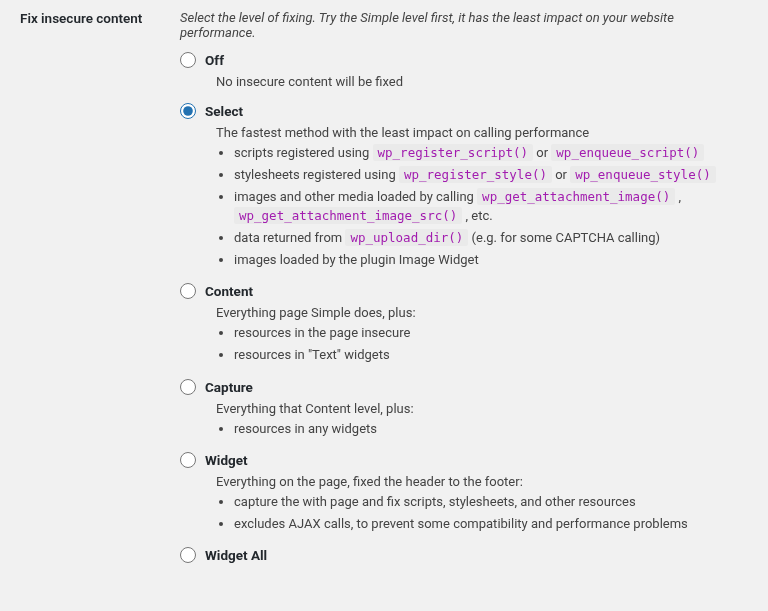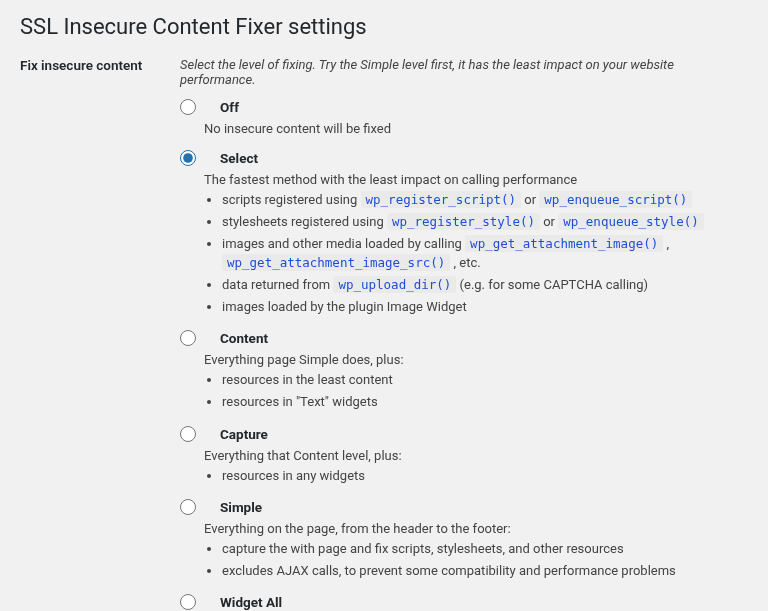--- a/index.html
+++ b/index.html
@@ -43,64 +43,63 @@
     color: #444;
     margin: 0 0 12px 0;
     font-size: 13px;
   }
   .option-block {
     margin-bottom: 14px;
   }
   .option-row {
     display: flex;
     align-items: center;
-    gap: 24px;
+    gap: 9px;
     margin-bottom: 6px;
   }
   .option-row input[type="radio"] {
     width: 16px;
     height: 16px;
     margin: 0;
     accent-color: #2271b1;
   }
   .option-label {
     font-weight: 700;
     font-size: 13.5px;
     color: #23282d;
   }
   .option-body {
-    margin-left: 24px;
+    margin-left: 36px;
     font-size: 13px;
     color: #444;
   }
   .option-desc {
     margin: 0 0 4px 0;
   }
   ul.bullets {
     margin: 2px 0 0 0;
     padding-left: 18px;
   }
   ul.bullets li {
     margin-bottom: 4px;
     line-height: 1.4;
   }
   code {
     background-color: #eaeaea;
     font-family: Consolas, Monaco, monospace;
     font-size: 12.5px;
     padding: 1px 5px;
     border-radius: 2px;
-    color: #1d4ed8;
+    color: #a21caf;
   }
 </style>
 </head>
 <body>
 
 <div class="wrap">
-  <h1 class="page-title">SSL Insecure Content Fixer settings</h1>
 
   <table class="form-table">
     <tbody>
         <tr>
       <th>Fix insecure content</th>
       <td>
         <p class="top-desc">Select the level of fixing. Try the Simple level first, it has the least impact on your website performance.</p>
 
         <div class="option-block">
           <div class="option-row">
@@ -138,21 +137,21 @@
         </div>
 
         <div class="option-block">
           <div class="option-row">
             <input type="radio" name="fixlevel" style="">
             <span class="option-label">Content</span>
           </div>
           <div class="option-body">
             <p class="option-desc">Everything page Simple does, plus:</p>
             <ul class="bullets">
-              <li>resources in the least content</li>
+              <li>resources in the page insecure</li>
               <li>resources in "Text" widgets</li>
             </ul>
           </div>
         </div>
 
         <div class="option-block">
           <div class="option-row">
             <input type="radio" name="fixlevel" style="">
             <span class="option-label">Capture</span>
           </div>
@@ -160,24 +159,24 @@
             <p class="option-desc">Everything that Content level, plus:</p>
             <ul class="bullets">
               <li>resources in any widgets</li>
             </ul>
           </div>
         </div>
 
         <div class="option-block">
           <div class="option-row">
             <input type="radio" name="fixlevel" style="">
-            <span class="option-label">Simple</span>
+            <span class="option-label">Widget</span>
           </div>
           <div class="option-body">
-            <p class="option-desc">Everything on the page, from the header to the footer:</p>
+            <p class="option-desc">Everything on the page, fixed the header to the footer:</p>
             <ul class="bullets">
               <li>capture the with page and fix scripts, stylesheets, and other resources</li>
               <li>excludes AJAX calls, to prevent some compatibility and performance problems</li>
             </ul>
           </div>
         </div>
 
         <div class="option-block">
           <div class="option-row">
             <input type="radio" name="fixlevel" style="">

